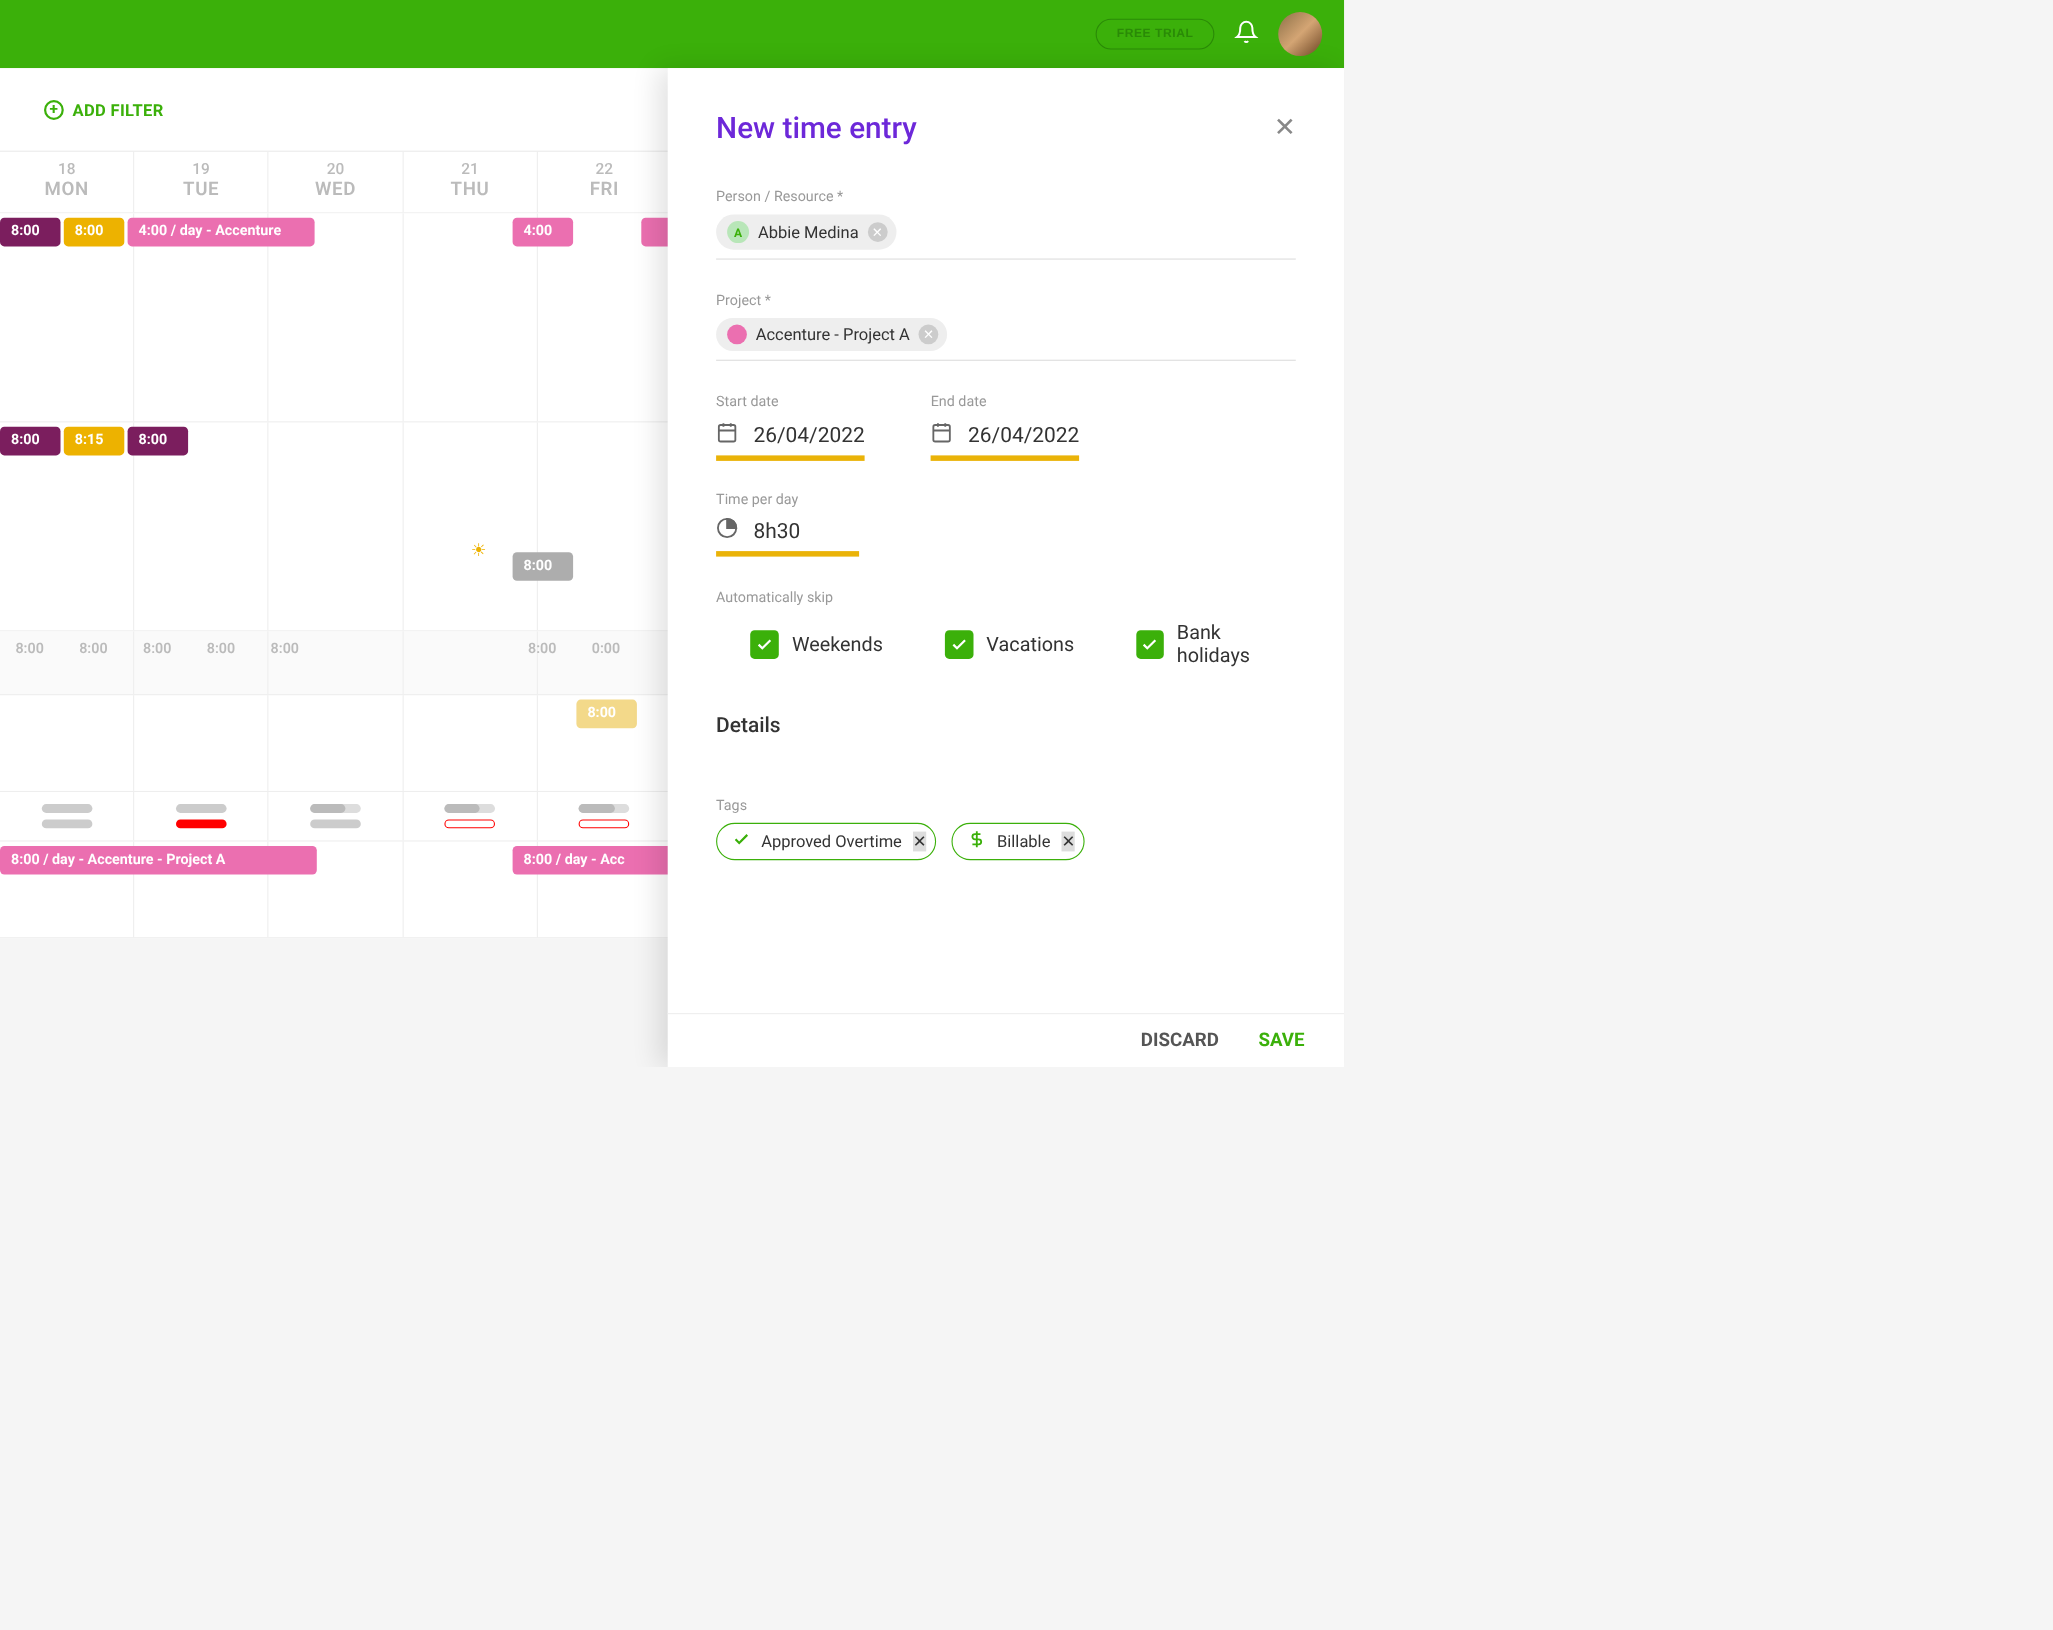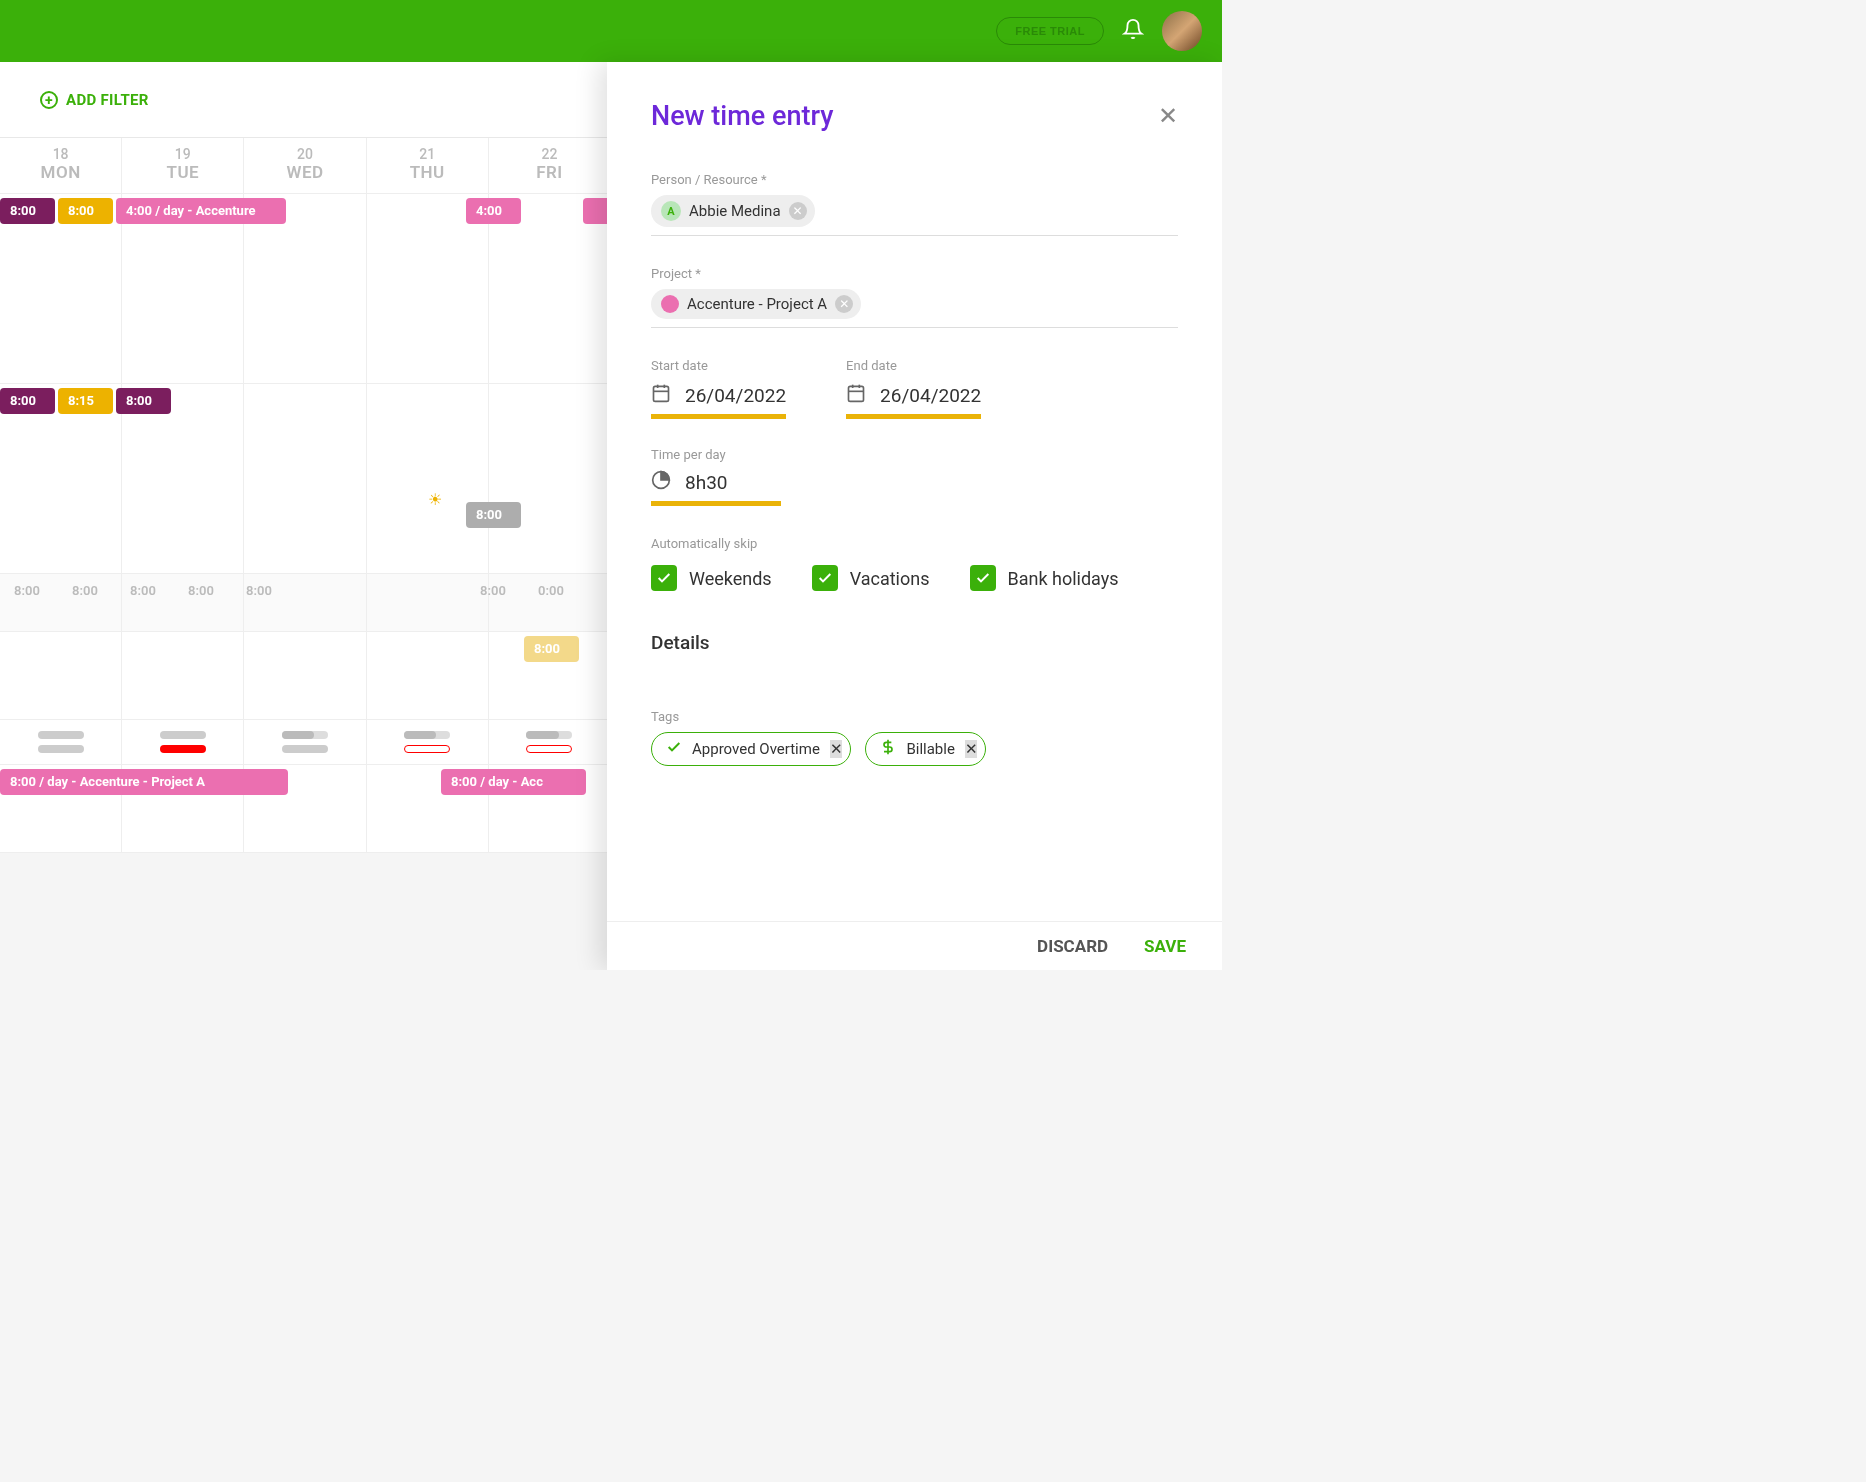--- a/index.html
+++ b/index.html
@@ -210,21 +210,21 @@
 .date-field .field-label { margin-bottom: 10px; }
 .date-input {
   display: flex; align-items: center; gap: 14px;
   border-bottom: 5px solid #eab308; padding-bottom: 6px;
   font-size: 19px; color: #333;
 }
 .cal-icon { color: #666; }
 
 .time-field .date-input { width: 130px; }
 
-.skip-row { display: flex; gap: 40px; margin-top: 14px; margin-bottom: 40px;}
+.skip-row { display: flex; gap: 56px; margin-top: 14px; margin-bottom: 40px; margin-left: 31px;}
 .checkbox-item {
   display: flex; align-items: center; gap: 12px;
   font-size: 18px; color: #333;
 }
 .checkbox {
   width: 26px; height: 26px; background: #3BB00A;
   border-radius: 4px; display: flex; align-items: center; justify-content: center;
   color: #fff; cursor: pointer;
 }
 
@@ -422,21 +422,21 @@
       <div class="cal-cell"></div>
       <div class="cal-cell"></div>
       <div class="cal-cell"></div>
       <div class="cal-cell"></div>
       <div class="cal-cell weekend"></div>
       <div class="cal-cell weekend"></div>
       <div class="cal-cell"></div>
       <div class="cal-cell"></div>
       <div class="cal-cell"></div>
       <div class="chip pink" style="left:0; width:288px;">8:00 / day - Accenture - Project A</div>
-      <div class="chip pink" style="left:441px; width:145px;">8:00 / day - Acc</div>
+      <div class="chip pink" style="left:466px; width:145px;">8:00 / day - Acc</div>
     </div>
 
   </div>
 </div>
 
 <div class="panel">
   <div class="panel-inner">
     <div class="panel-title-row">
       <div class="panel-title">New time entry</div>
       <div class="close-x">✕</div>

